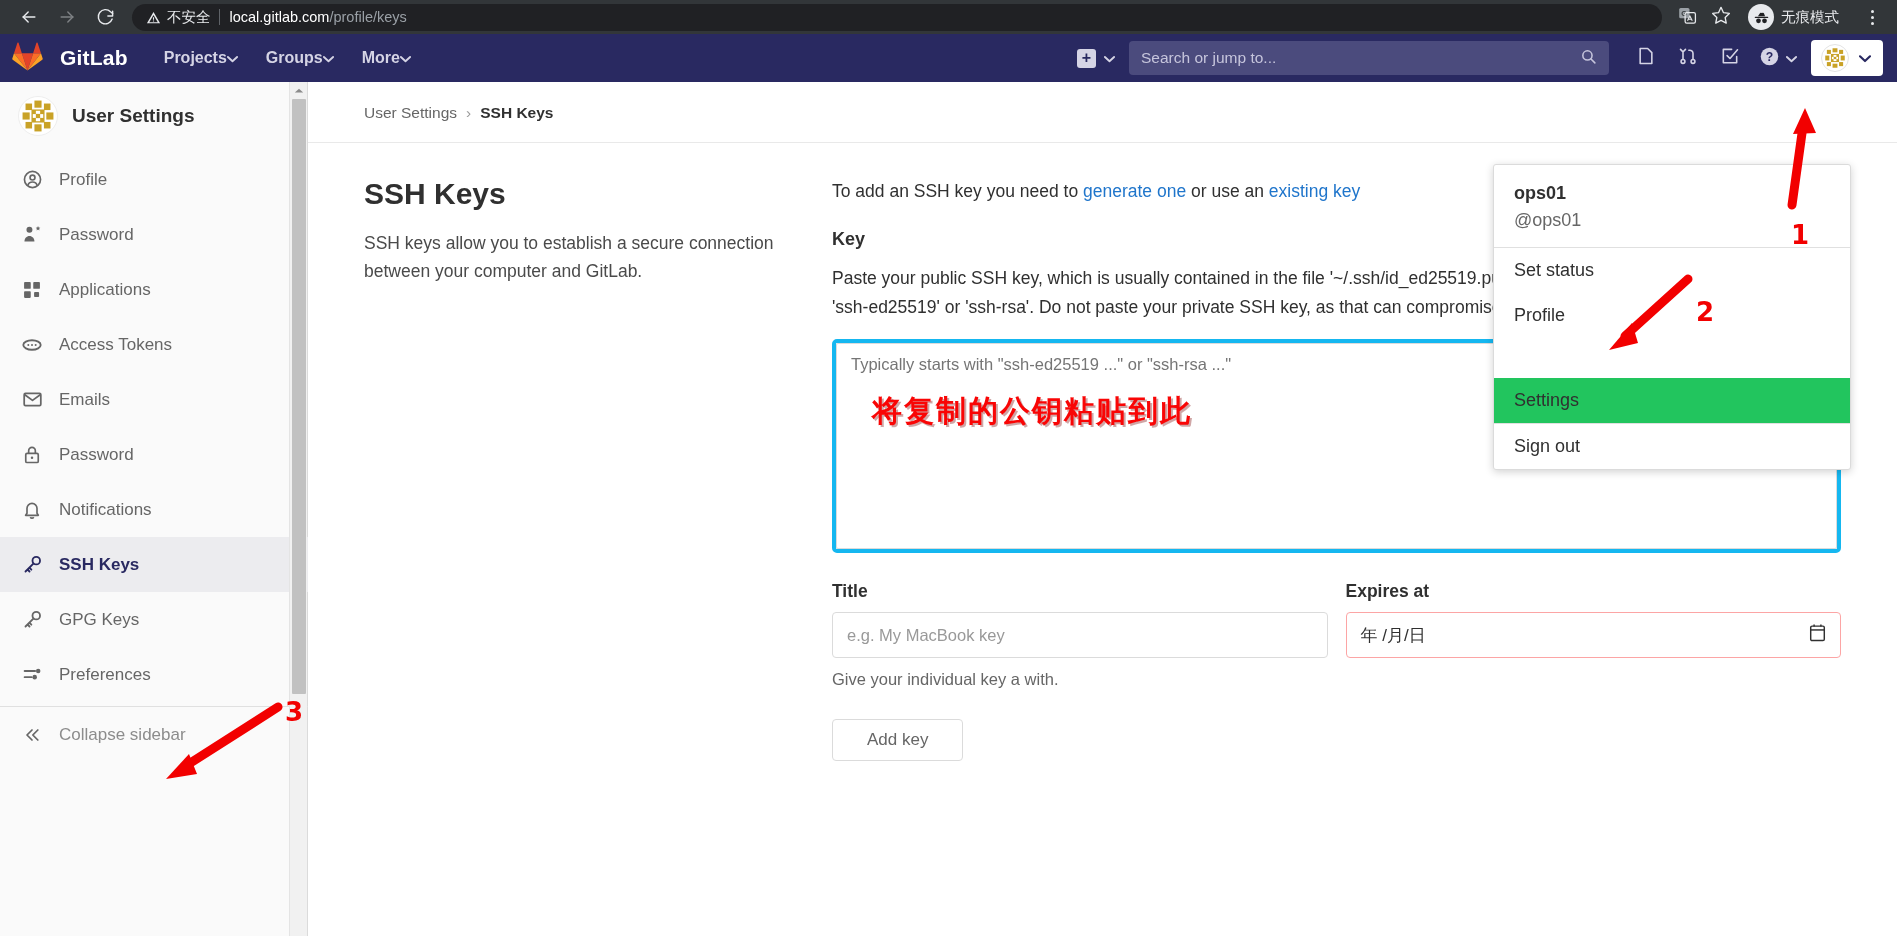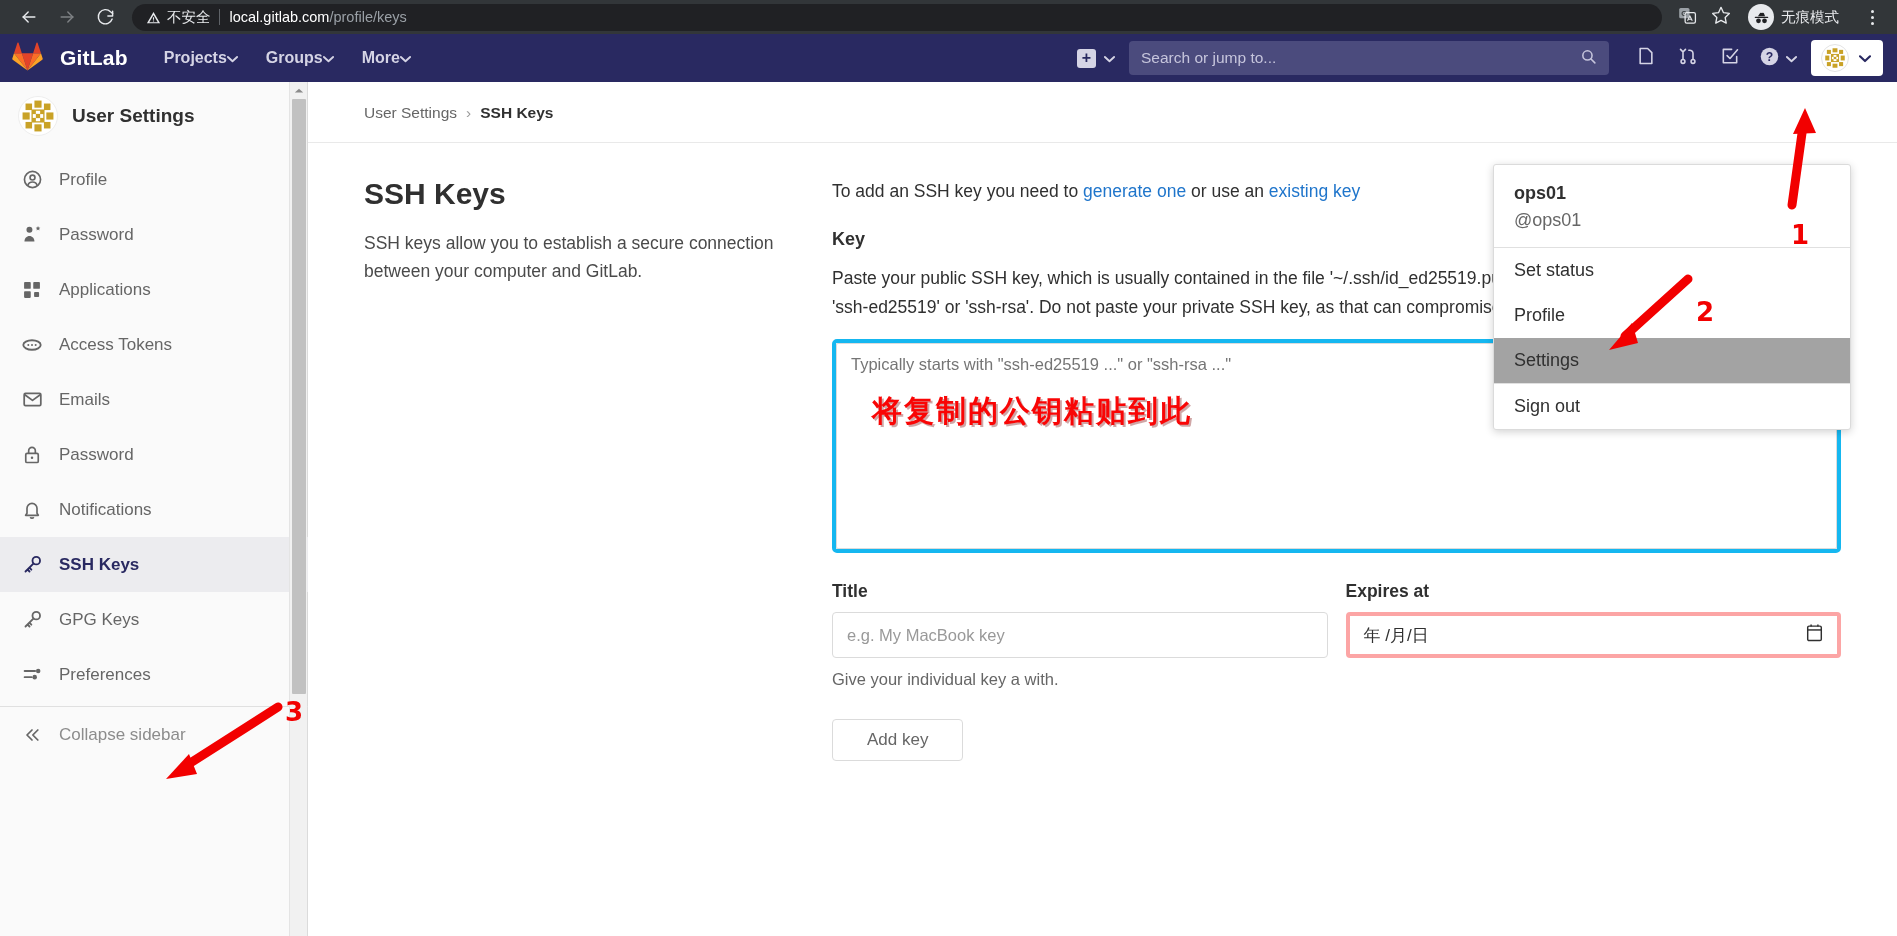--- a/index.html
+++ b/index.html
@@ -248,21 +248,21 @@
   .field-input {
     width:100%; height: 46px;
     border:1px solid #dbdbdb; border-radius:4px;
     padding: 0 14px; font-size:16.5px; color:#303030;
     font-family: "Liberation Sans", sans-serif;
     background:#fff;
   }
   .field-input::placeholder { color:#999; }
   .date-input {
     width:100%; height:46px;
-    border:4px solid #fca5a5; border-radius:4px;
+    border:1px solid #fca5a5; border-radius:4px;
     padding: 0 14px;
     display:flex; align-items:center; justify-content:space-between;
     font-size:17px; color:#303030; background:#fff;
   }
   .date-ph { color:#303030; }
   .help-text { font-size:16.5px; color:#666; margin-top: 12px; }
   .btn-addkey {
     margin-top: 30px;
     height: 42px; min-width: 98px;
     border:1px solid #dbdbdb; border-radius:4px;
@@ -282,21 +282,21 @@
     border-radius: 3px;
     z-index: 40;
   }
   .um-head { padding: 18px 20px 16px 20px; }
   .um-name { font-size:18px; font-weight:700; color:#303030; margin-bottom: 6px; }
   .um-handle { font-size:18px; color:#666; }
   .um-div { border-top:1px solid #e0e0e0; }
   .um-item {
     padding: 12px 20px; font-size:18px; color:#303030;
   }
-  .um-item.hl { background:#a3a3a3; }
+  .um-item.hl { background:#22c55e;margin-top:40px; }
 
   
   .annot-layer {
     position:absolute; inset:0; pointer-events:none; z-index: 60;
   }
   .annot-num {
     position:absolute; color:#f20000; font-weight:800;
     font-family:"DejaVu Sans","Liberation Sans",sans-serif;
     font-size: 26px;
   }

